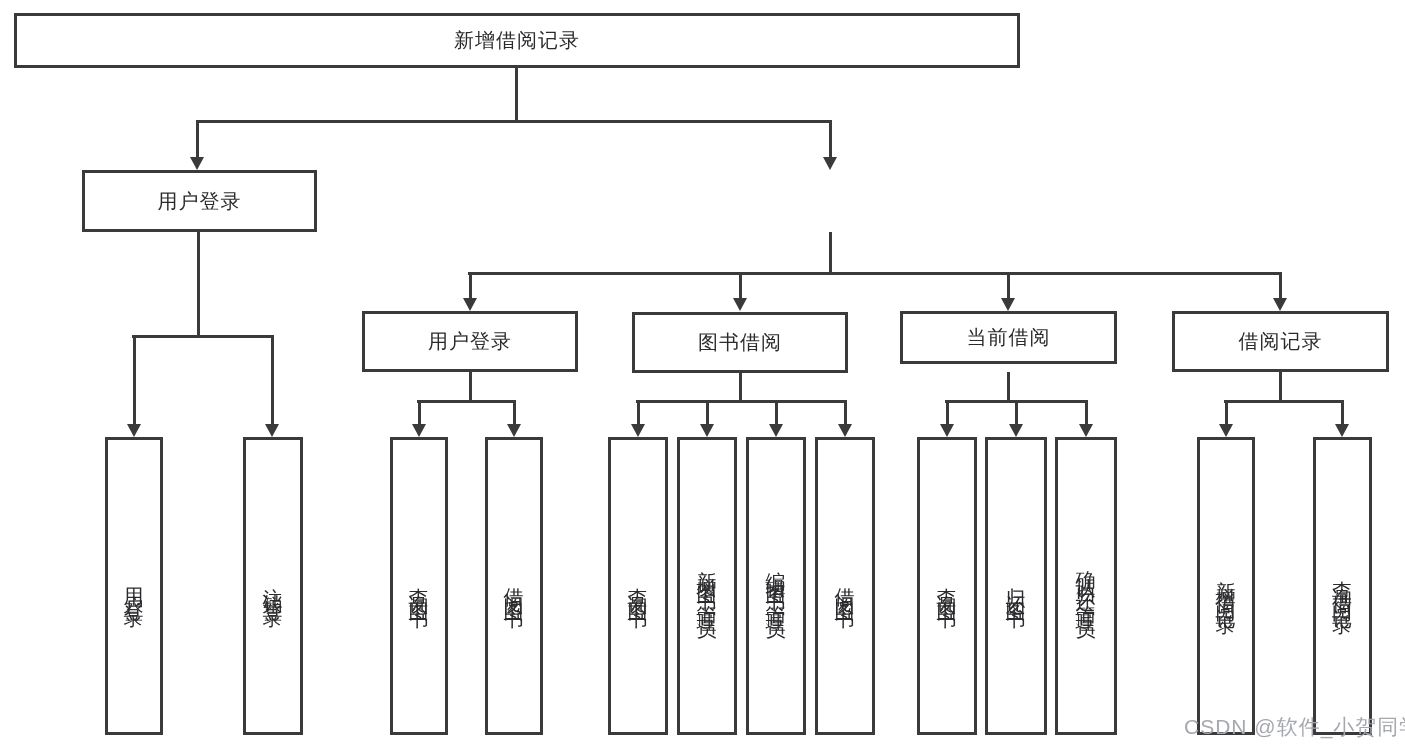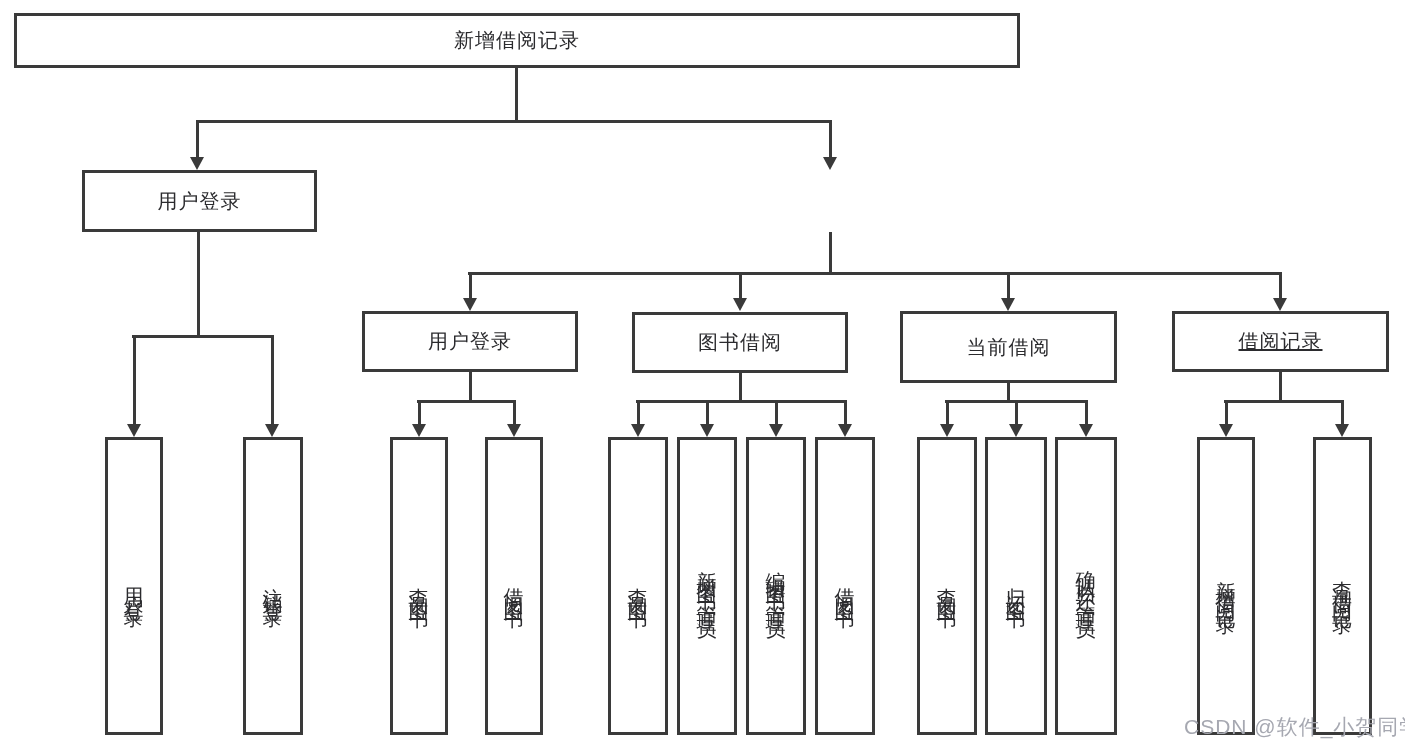--- a/index.html
+++ b/index.html
@@ -89,24 +89,24 @@
   <div class="arr" style="left:1001px;top:298px;"></div>
   <div class="ln" style="left:1279px;top:272px;width:3px;height:27px;"></div>
   <div class="arr" style="left:1273px;top:298px;"></div>
 
   <div class="node" style="left:362px;top:311px;width:216px;height:61px;">
     <span>用户登录</span>
   </div>
   <div class="node" style="left:632px;top:312px;width:216px;height:61px;">
     <span>图书借阅</span>
   </div>
-  <div class="node" style="left:900px;top:311px;width:217px;height:72px;">
+  <div class="node" style="left:900px;top:311px;width:217px;height:53px;">
     <span>当前借阅</span>
   </div>
-  <div class="node" style="left:1172px;top:311px;width:217px;height:61px;text-decoration:underline;">
+  <div class="node" style="left:1172px;top:311px;width:217px;height:61px;">
     <span>借阅记录</span>
   </div>
 
   <div class="ln" style="left:469px;top:372px;width:3px;height:31px;"></div>
   <div class="ln" style="left:417px;top:400px;width:99px;height:3px;"></div>
   <div class="ln" style="left:418px;top:400px;width:3px;height:24px;"></div>
   <div class="arr" style="left:412px;top:424px;"></div>
   <div class="ln" style="left:513px;top:400px;width:3px;height:24px;"></div>
   <div class="arr" style="left:507px;top:424px;"></div>
 

